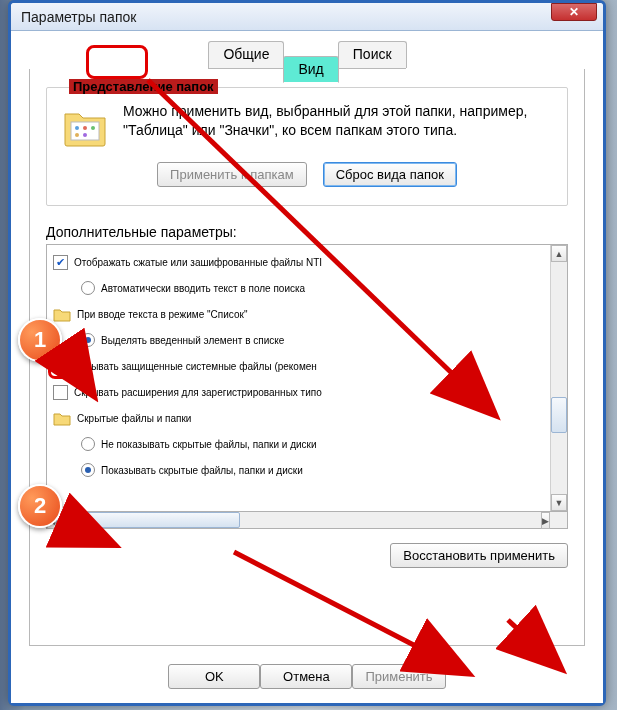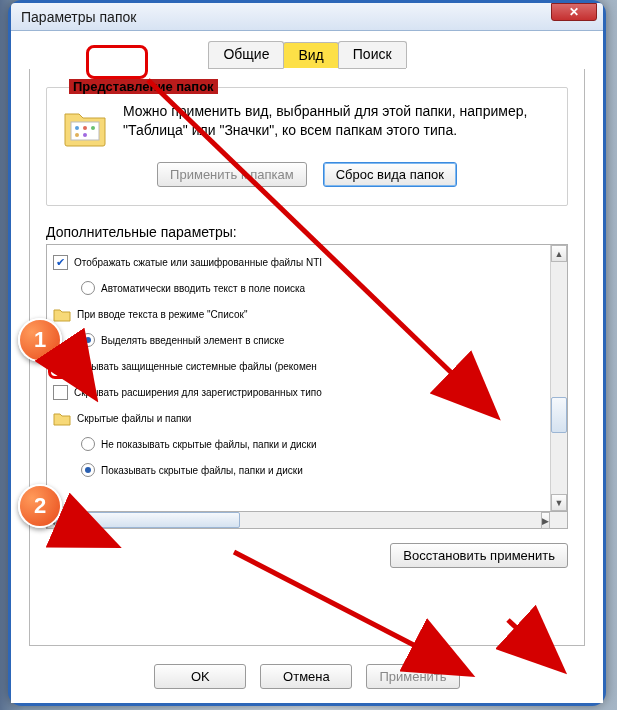--- a/index.html
+++ b/index.html
@@ -18,21 +18,21 @@
   inset: 0;
   background: linear-gradient(90deg, #5a7090 0%, #8ba2b8 4%, #d5dfe8 50%, #a5b5c5 100%);
 }
 .window {
   position: absolute;
   left: 8px;
   top: 0;
   width: 598px;
   height: 706px;
   border: 3px solid #2c66b8;
-  border-radius: 14px;
+  border-radius: 6px;
   background: #fff;
   box-shadow: 0 0 12px rgba(0,0,0,0.4);
 }
 .titlebar {
   height: 28px;
   background: linear-gradient(#f0f4fb, #d7e3f3);
   border-bottom: 1px solid #9bb5d4;
   display: flex;
   align-items: center;
   padding: 0 6px 0 10px;
@@ -74,22 +74,22 @@
   border: 1px solid #b8b8b8;
   border-bottom: none;
   background: #f3f3f3;
   border-radius: 3px 3px 0 0;
   margin-right: -1px;
   position: relative;
   font-size: 14px;
   cursor: pointer;
 }
 .tab.active {
-  background: #fde047;
-  top: 1px;
+  background: #5eead4;
+  top: 15px;
   border-bottom: 1px solid #fff;
   z-index: 2;
 }
 .tab-highlight {
   position: absolute;
   border: 3px solid #e20000;
   border-radius: 8px;
   pointer-events: none;
 }
 .tab-content {
@@ -234,21 +234,21 @@
 }
 .folder-small {
   width: 18px; height: 16px; flex: 0 0 18px;
 }
 .restore-row {
   display: flex; justify-content: flex-end;
   margin-top: 14px;
   margin-bottom: 8px;
 }
 .footer {
-  display: flex; justify-content: flex-end; gap: 14px;
+  display: flex; justify-content: flex-end; gap: 0;
   margin-top: 18px;
 }
 .footer .btn { min-width: 92px; }
 .callout {
   position: absolute;
   width: 44px; height: 44px;
   border-radius: 50%;
   background: radial-gradient(circle at 30% 30%, #ff9a5a, #e84a1a);
   border: 2px solid #fff;
   box-shadow: 0 2px 5px rgba(0,0,0,0.4);

